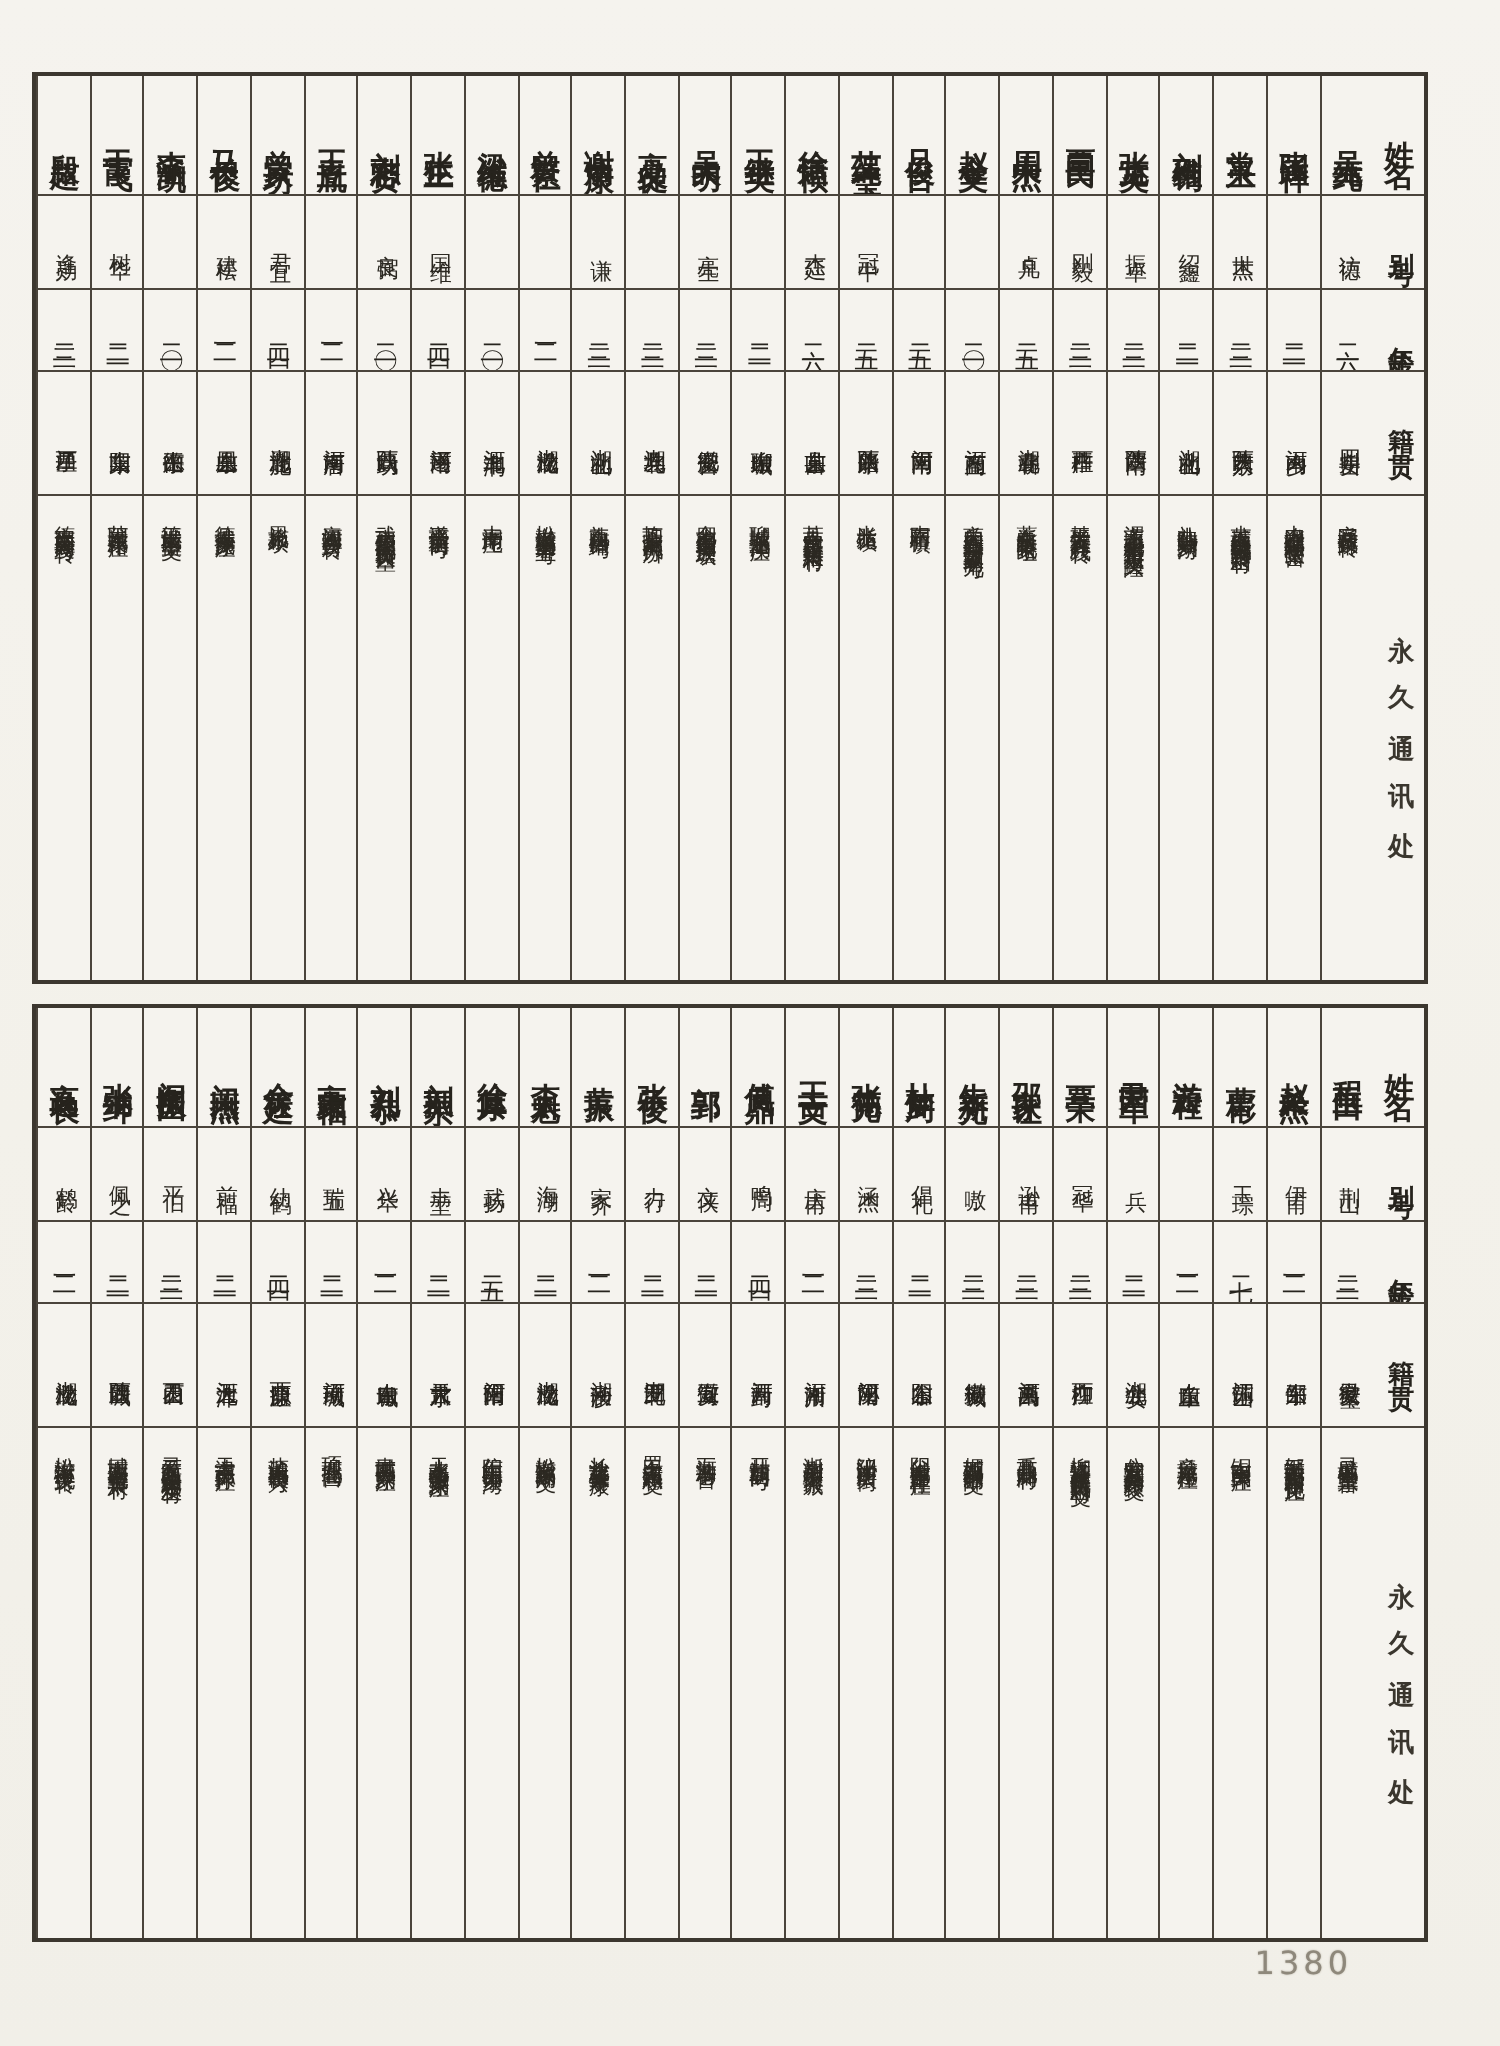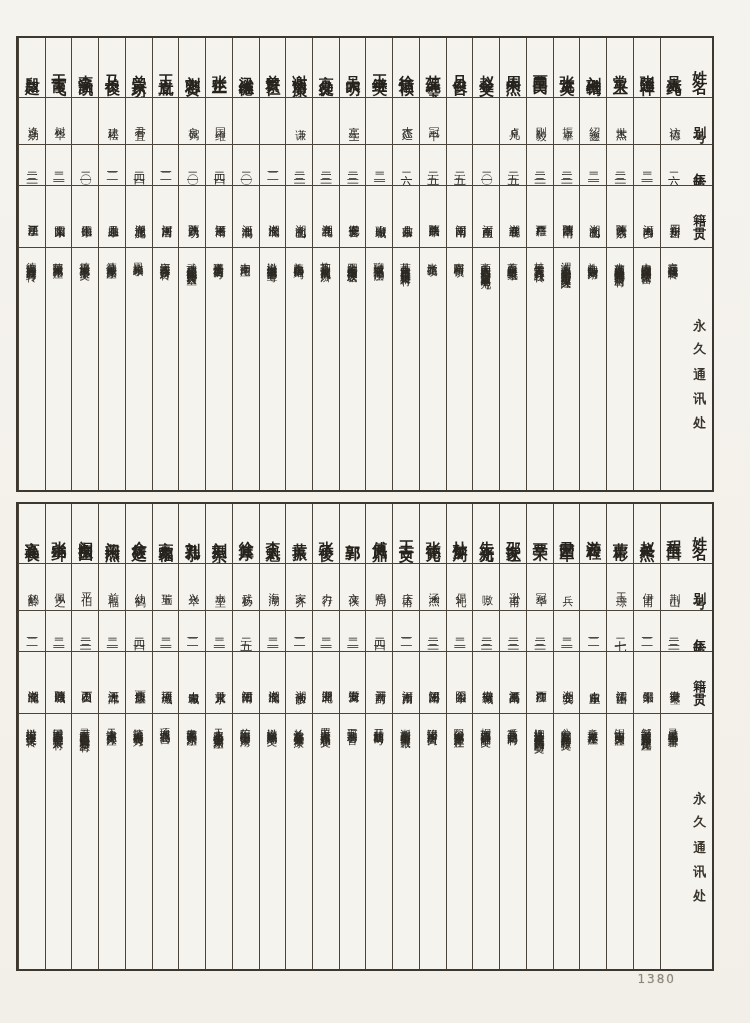--- a/index.html
+++ b/index.html
@@ -50,21 +50,21 @@
   
   .header-col .cell{font-weight:bold;}
   .h-name{height:60px;font-size:15px;letter-spacing:10px;}
   .h-alias{height:47px;font-size:13px;letter-spacing:5px;}
   .h-age{height:41px;font-size:13px;letter-spacing:2px;}
   .h-native{height:62px;font-size:13px;letter-spacing:13px;}
   .h-address{flex:1 1 auto;font-size:13px;letter-spacing:1.9em;justify-content:center;
              padding-top:0;color:#3a362e;}
   .page-number{
     position:absolute;right:74px;top:972px;
-    font-size:12px;color:#8e887b;letter-spacing:2px;
+    font-size:16px;color:#8e887b;letter-spacing:2px;
     font-family:"DejaVu Sans","Liberation Sans",sans-serif;
     text-shadow:0 0 1px #b5afa2;
   }
 </style>
 </head>
 <body>
 
 <div class="sheet">
   <div class="tables">
     <div class="dir-table top" id="table-0">

